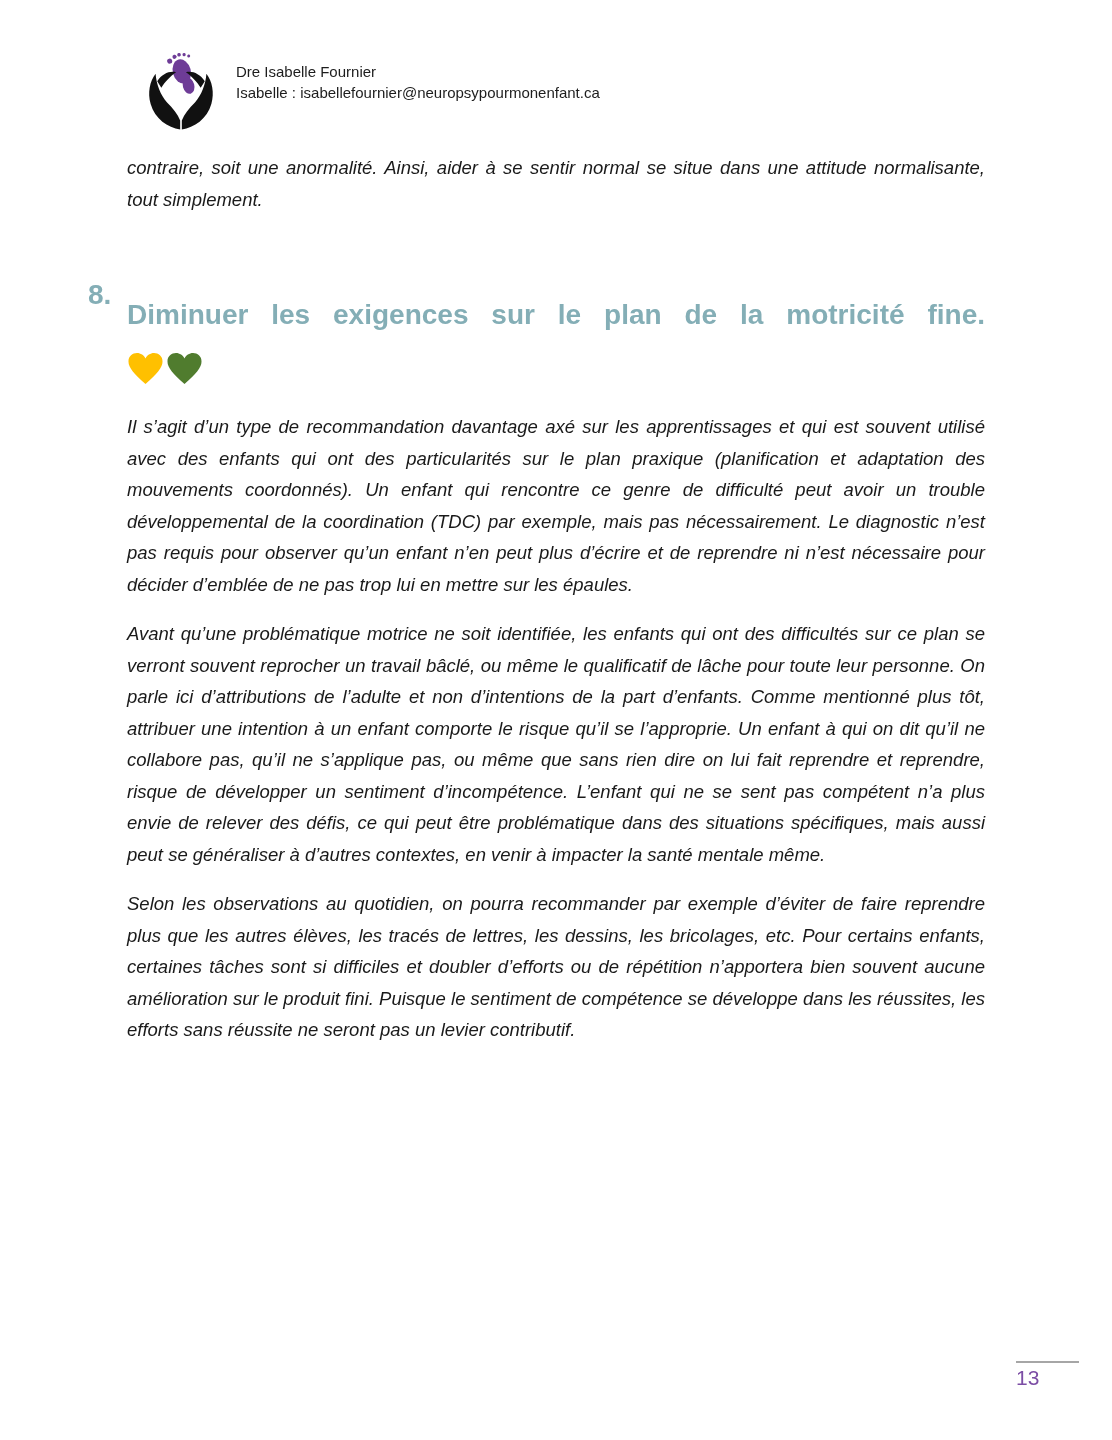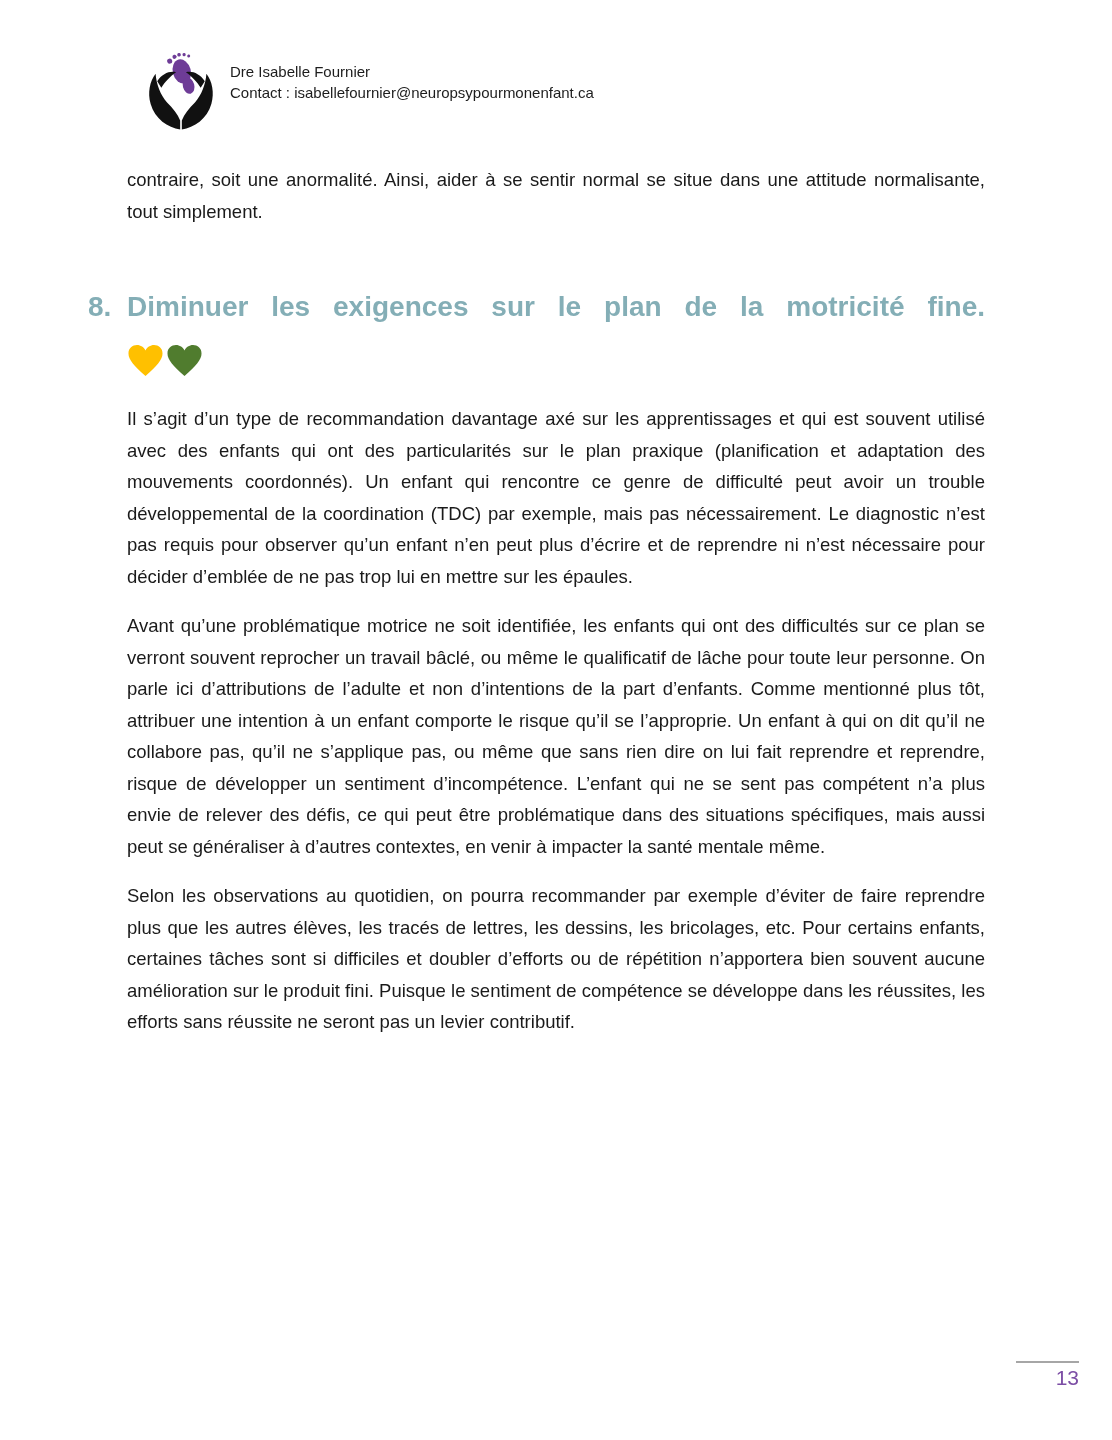--- a/index.html
+++ b/index.html
@@ -24,52 +24,53 @@
     display: flex;
     align-items: flex-start;
   }
   .logo-box {
     width: 82px;
     height: 82px;
     flex: 0 0 auto;
   }
   .logo-box svg { width: 100%; height: 100%; }
   .header-text {
-    margin-left: 8px;
+    margin-left: 14px;
     padding-top: 11px;
     font-size: 15px;
     line-height: 21px;
     color: #1d1d1d;
   }
 
   
   .content {
     position: absolute;
     left: 127px;
     top: 152px;
     width: 858px;
   }
   p.body-par {
-    margin: 12px 0 18px 0;
+    margin: 0 0 18px 0;
     font-size: 18.5px;
     line-height: 31.5px;
     text-align: justify;
+    font-style: italic;
   }
 
   
   .section-heading {
     display: flex;
     margin: 60px 0 14px -39px;
     font-size: 28px;
     font-weight: bold;
     line-height: 40px;
     color: #84AEB6;
   }
   .section-number { width: 39px; flex: 0 0 auto; }
-  .section-title  { flex: 1; text-align: justify; text-align-last: justify; }
+  .section-title  { flex: 1; text-align: justify; text-align-last: justify; margin-top: 20px; }
 
   .hearts-row {
     display: flex;
     gap: 2px;
     margin: 0 0 24px 0;
     height: 38px;
     align-items: center;
   }
   .hearts-row svg { width: 37px; height: 35px; display: block; }
 
@@ -80,21 +81,21 @@
     top: 1361px;
     width: 63px;
     height: 2px;
     background: #A6A6A6;
   }
   .footer-page-number {
     position: absolute;
     left: 1016px;
     top: 1366px;
     width: 63px;
-    text-align: right;
+    text-align: left;
     font-size: 21px;
     color: #7C4EA5;
   }
 </style>
 </head>
 <body>
 
 <div class="header">
   <div class="logo-box">
     <svg viewBox="0 0 100 100" xmlns="http://www.w3.org/2000/svg">
@@ -115,21 +116,21 @@
       </g>
 
       <g transform="scale(-1,1) translate(-100,0)">
         <path d="M49,97 C34,95 18,84 13,66 C9,52 12,38 19,29 C20,42 25,55 33,64 C40,71 46,78 49,86 Z" fill="#111111"></path>
         <path d="M21,38 C27,29 36,25 44,27 C37,32 30,39 26,46 Z" fill="#111111"></path>
       </g>
     </svg>
   </div>
   <div class="header-text">
     <div>Dre Isabelle Fournier</div>
-    <div>Contact : isabellefournier@neuropsypourmonenfant.ca</div>
+    <div>Isabelle : isabellefournier@neuropsypourmonenfant.ca</div>
   </div>
 </div>
 
 <div class="content">
 
   <p class="body-par">contraire, soit une anormalité. Ainsi, aider à se sentir normal se situe dans une attitude normalisante, tout simplement.</p>
 
   <div class="section-heading">
     <span class="section-number">8.</span>
     <span class="section-title">Diminuer les exigences sur le plan de la motricité fine.</span>

